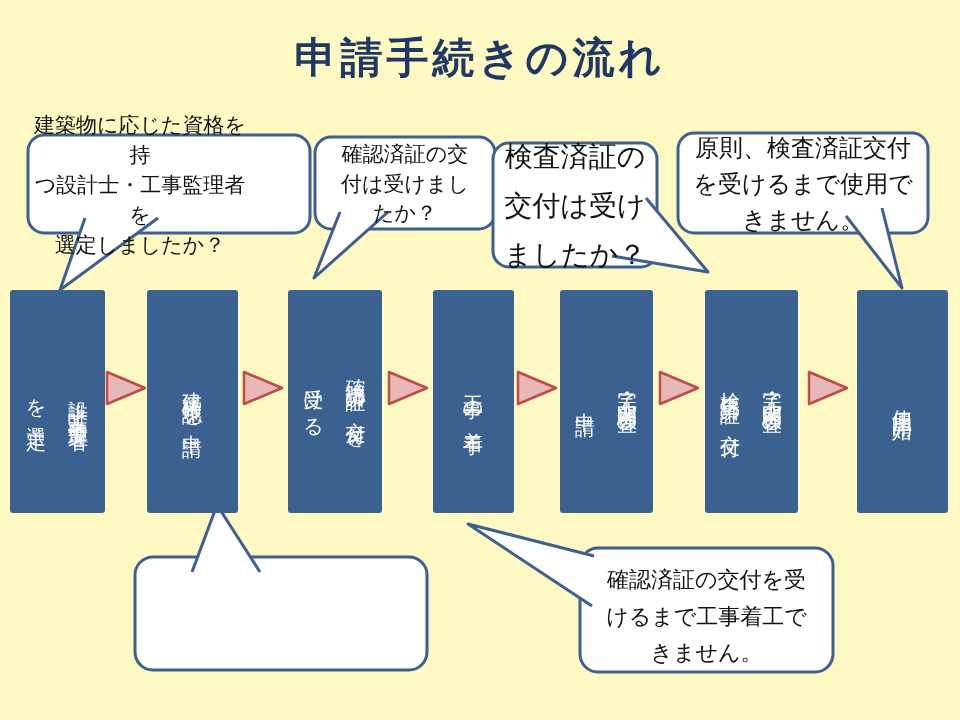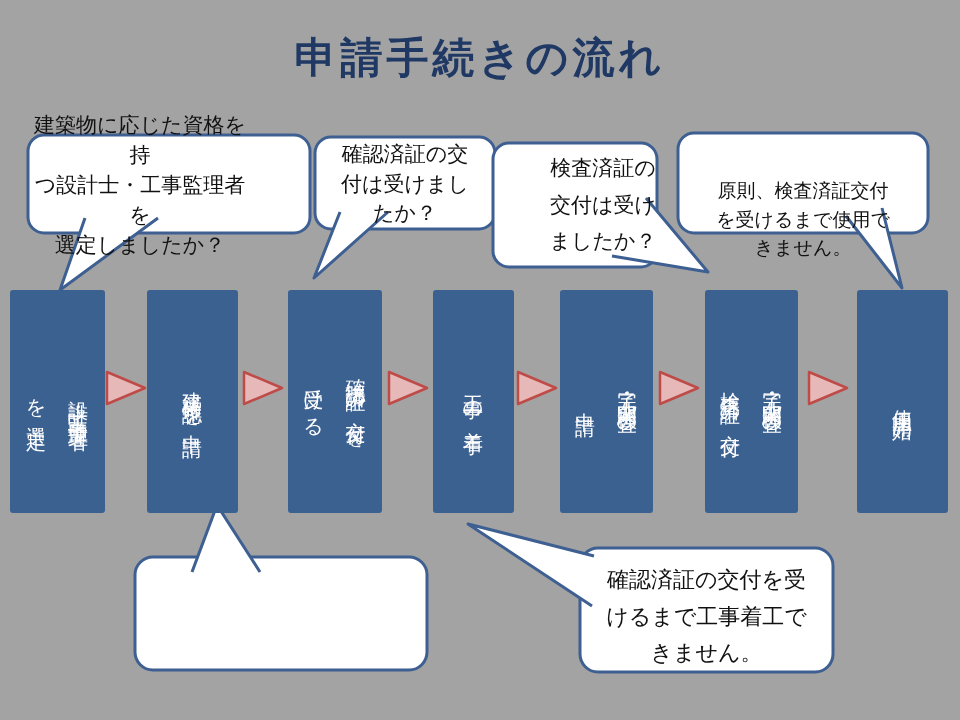--- a/index.html
+++ b/index.html
@@ -1,17 +1,17 @@
 <!DOCTYPE html>
 <html><head>
 <meta charset="utf-8">
 <style>
   html,body{margin:0;padding:0;background:#fff;}
   .slide{
-    position:relative;width:960px;height:720px;background:#a3a3a3;overflow:hidden;
+    position:relative;width:960px;height:720px;background:#fef9c3;overflow:hidden;
     font-family:"Liberation Sans",sans-serif;
   }
   .title{
     position:absolute;left:0;top:30px;width:960px;margin:0;
     text-align:center;font-size:42px;font-weight:bold;letter-spacing:4px;
     color:#1F3864;
   }
   .layer{position:absolute;left:0;top:0;width:960px;height:720px;}
   .fbox{
     position:absolute;top:290px;height:223px;background:#3B6191;
@@ -21,22 +21,22 @@
     writing-mode:vertical-rl;text-orientation:mixed;white-space:pre-line;
     color:#ffffff;font-size:20px;letter-spacing:4px;line-height:42px;
     text-align:center;
   }
   .ctext{
     position:absolute;display:flex;align-items:center;justify-content:center;
     text-align:center;white-space:pre-line;color:#111111;
   }
   .c-top1{left:30px;top:140px;width:220px;height:90px;font-size:21px;line-height:1.42;text-align:center;}
   .c-top2{left:317px;top:141px;width:176px;height:85px;font-size:21px;line-height:1.42;}
-  .c-top3{left:495px;top:148px;width:160px;height:114px;font-size:21px;line-height:1.75;margin-left:28px;}
-  .c-top4{left:680px;top:138px;width:246px;height:92px;font-size:19px;line-height:1.5;margin-top:36px;}
+  .c-top3{left:495px;top:148px;width:160px;height:114px;font-size:28px;line-height:1.75;}
+  .c-top4{left:680px;top:138px;width:246px;height:92px;font-size:24px;line-height:1.5;}
   .c-bot1{left:137px;top:560px;width:288px;height:107px;font-size:22px;line-height:1.62;}
   .c-bot2{left:582px;top:551px;width:249px;height:118px;font-size:22px;line-height:1.68;margin-top:7px;}
 </style>
 </head>
 <body>
 
 <div class="slide">
 
   <h1 class="title">申請手続きの流れ</h1>
 

